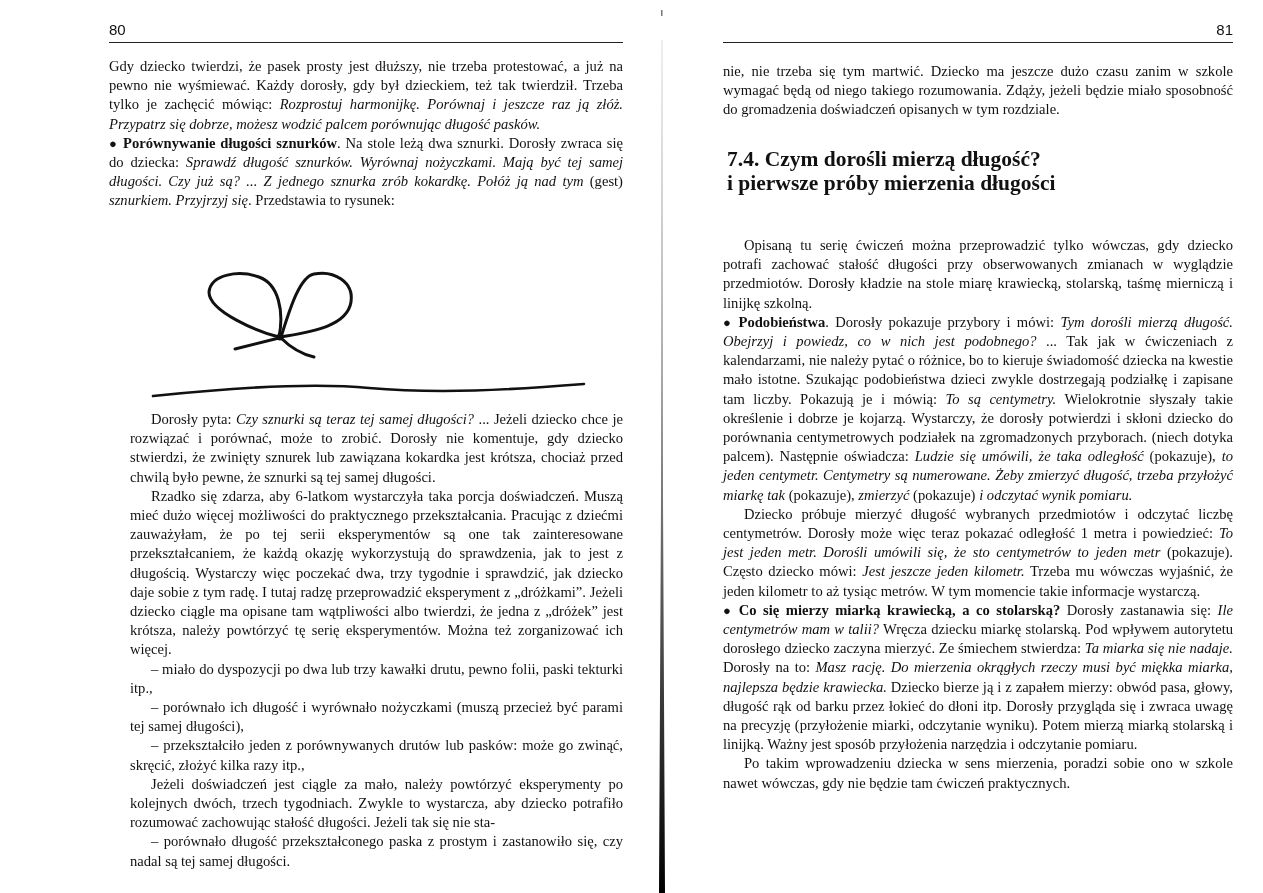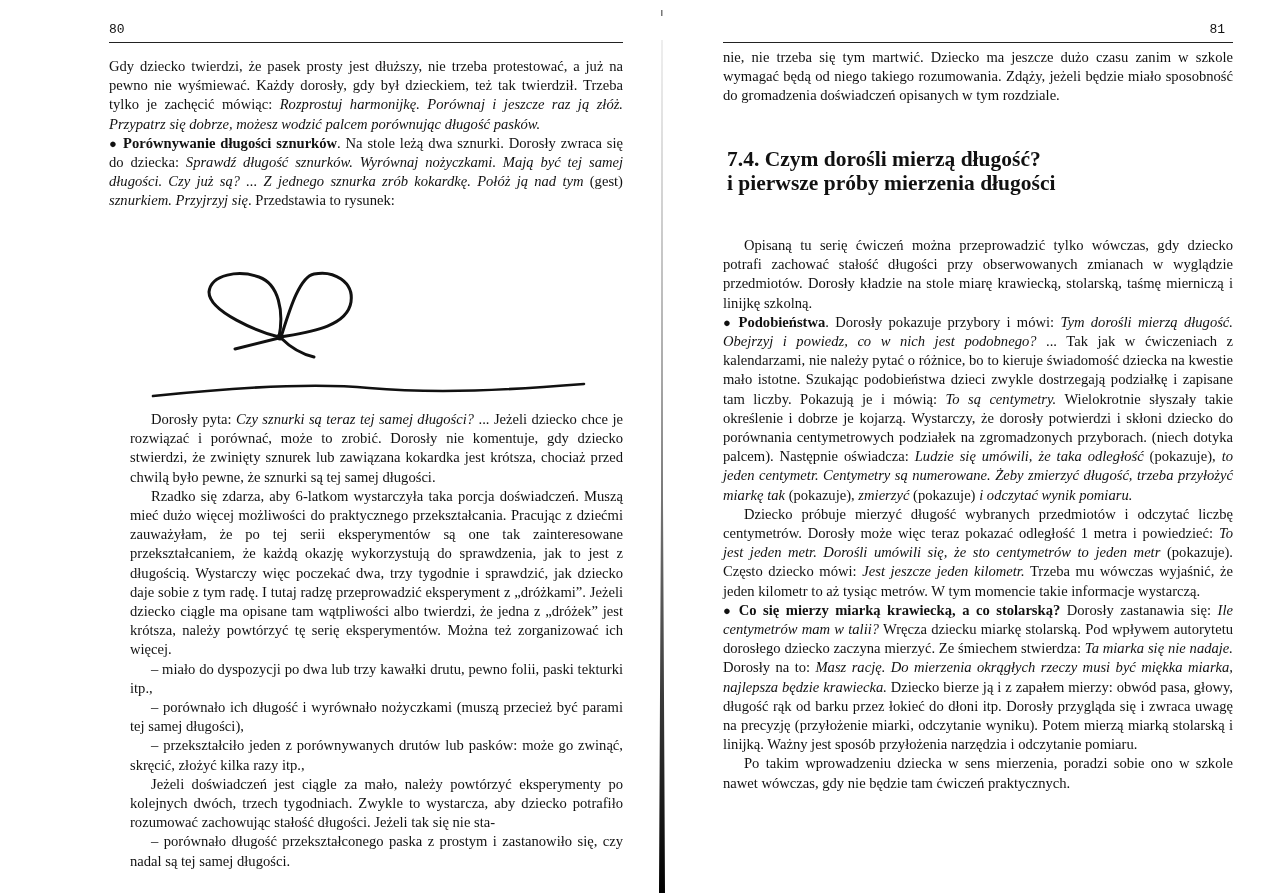--- a/index.html
+++ b/index.html
@@ -3,28 +3,28 @@
 <meta charset="utf-8">
 <style>
   html, body { margin: 0; padding: 0; background: #ffffff; }
   body { width: 1263px; height: 893px; position: relative; overflow: hidden;
          font-family: "DejaVu Serif", "Liberation Serif", serif; color: #111; }
   .page { position: absolute; top: 0; height: 893px; }
   .page.left { left: 109px; width: 514px; }
   .page.right { left: 723px; width: 510px; }
   .header { position: absolute; top: 20px; left: 0; right: 0; height: 22px;
             border-bottom: 1.3px solid #222; }
-  .pnum { position: absolute; top: 2px; font-size: 13px; line-height: 16px; font-family: Liberation Mono, monospace; }
+  .pnum { position: absolute; top: 2px; font-size: 15px; line-height: 16px; font-family: Liberation Sans, sans-serif; }
   .left .pnum { left: 0; }
-  .right .pnum { right: 8px; }
+  .right .pnum { right: 0; }
   .body { position: absolute; left: 0; right: 0; font-family: "Liberation Serif", serif;
           font-size: 14.6px; line-height: 19.2px; text-align: justify; }
   .left .body.top { top: 57px; font-family: Liberation Serif, serif; }
   .left .body.bottom { top: 410px; margin-left: 21px; }
-  .right .body.top { top: 48px; }
+  .right .body.top { top: 62px; }
   p { margin: 0; }
   p.ind { text-indent: 21px; }
   .bullet { font-size: 13px; margin-right: 5px; }
   b { font-weight: bold; }
   i { font-style: italic; }
   .figure { position: absolute; left: 0; top: 262px; width: 514px; height: 140px; }
   .heading { position: absolute; top: 147px; left: 4px; right: 0; font-family: "Liberation Serif", serif;
              font-weight: bold; font-size: 21.5px; line-height: 24px; }
   .right .body.mid { top: 236px; }
   .gutter { position: absolute; left: 656px; top: 0; width: 12px; height: 893px; }

